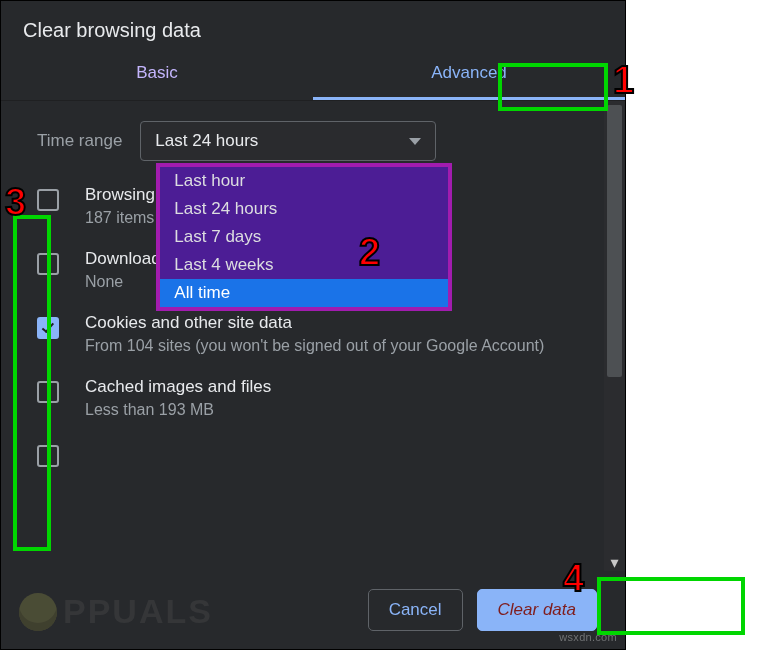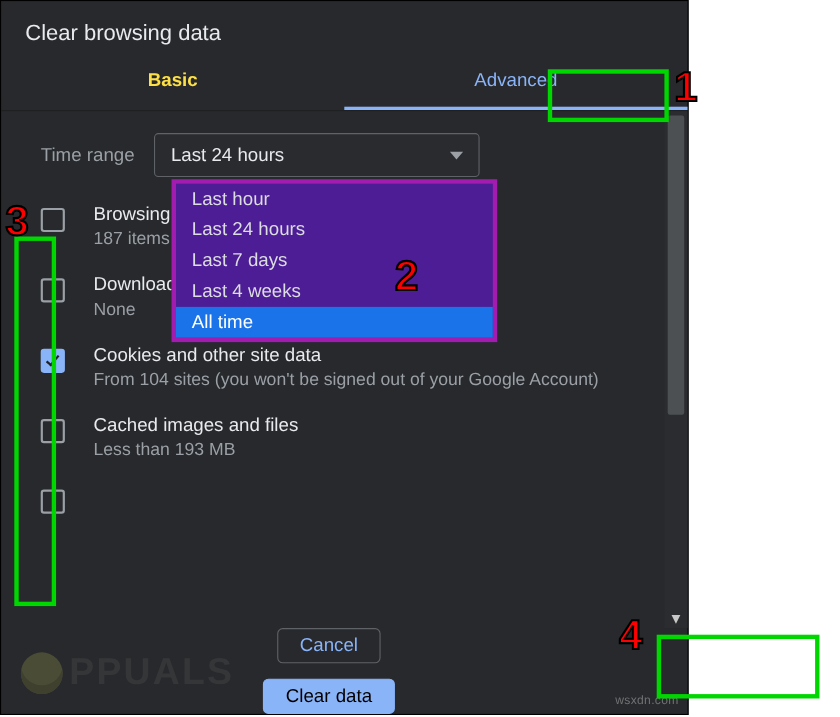--- a/index.html
+++ b/index.html
@@ -32,25 +32,24 @@
       display:flex;
       width:100%;
       height:48px;
       align-items:flex-end;
     }
     .tab {
       flex:1;
       text-align:center;
       padding-bottom:14px;
       font-size:17px;
-      color:#fde047;
+      color:#c4b5fd;
       cursor:pointer;
       border-bottom:3px solid transparent;
       position:relative;
-      font-weight:bold;
     }
     .tab.active {
       color:#8ab4f8;
       font-weight:400;
       border-bottom:3px solid #8ab4f8;
     }
     .content-area {
       flex:1;
       position:relative;
       border-top:1px solid #1f2022;
@@ -157,40 +156,40 @@
     .row-title { font-size:17px; color:#e8eaed; }
     .row-sub { font-size:16px; color:#9aa0a6; }
     .footer {
       height:78px;
       display:flex;
       align-items:center;
       justify-content:flex-end;
       gap:14px;
       padding-right:28px;
       position:relative;
-      flex-direction:column;
     }
     .btn {
       height:42px;
       padding:0 20px;
       border-radius:5px;
       font-size:17px;
       cursor:pointer;
       display:flex; align-items:center;
     }
     .btn-cancel {
       border:1px solid #5f6368;
       color:#8ab4f8;
       background:transparent;
     }
     .btn-clear {
       background:#8ab4f8;
-      color:#000000;
+      color:#7f1d1d;
       border:1px solid #8ab4f8;
       font-weight:500;
+      font-style:italic;
     }
     
     .hl { position:absolute; border:4px solid #00d600; pointer-events:none; z-index:20;}
     .callout {
       position:absolute;
       font-family:"Arial Black", Arial, sans-serif;
       font-weight:900;
       font-size:38px;
       color:#ff0000;
       -webkit-text-stroke:2px #000;

